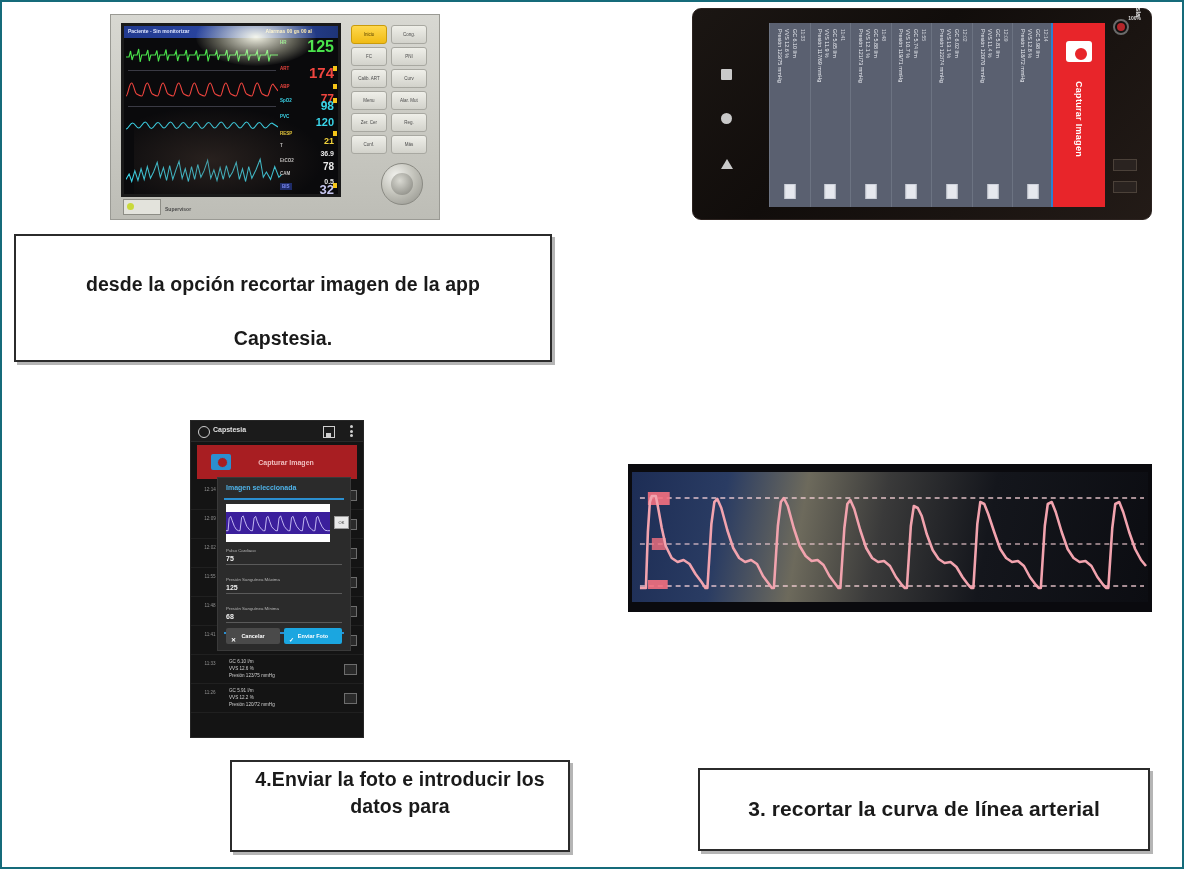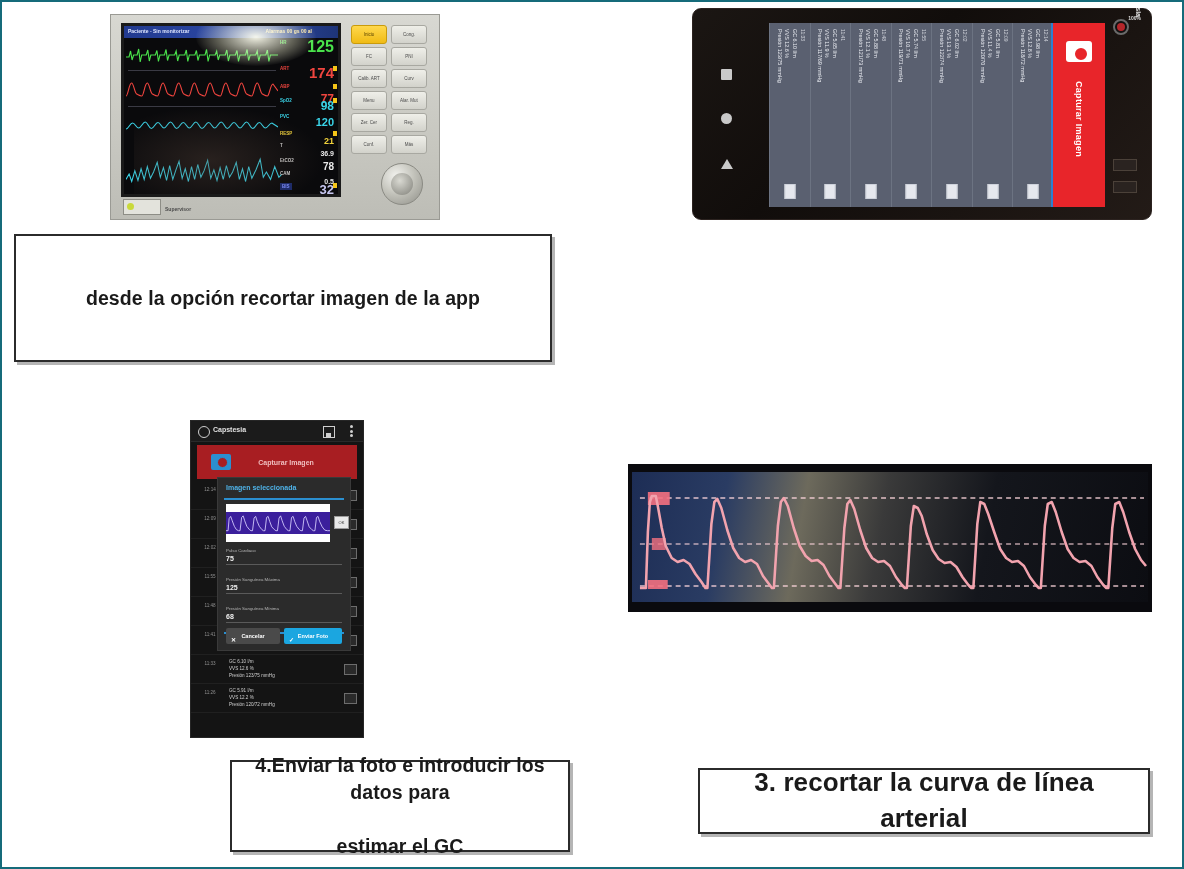--- a/index.html
+++ b/index.html
@@ -320,20 +320,21 @@
           <i></i>
         </div>
       <div class="mon-brand">Supervisor</div>
     </div>
   </div>
 
   <div class="caption" id="cap1" style="left:12px;top:232px;width:538px;height:128px;font-size:19.5px;">
     <span>
       <br>
       <span>desde la opción recortar imagen de la app</span><br>
+      <span>Capstesia.</span>
     </span>
   </div>
 
   <div class="photo" id="phone-landscape">
     <div class="pl-body">
 
       <div class="pl-navcol">
         <div class="navbtn sq" style="top:60px;"></div>
         <div class="navbtn ci" style="top:104px;"></div>
         <div class="navbtn tri" style="top:150px;"></div>
@@ -430,21 +431,21 @@
                    L210 116 L214 56 L217 32 L220 28 L224 37 L230 58 L236 76 L242 86 L248 90 L254 89 L260 94 L266 105 L272 113 L275 116
                    L277 116 L281 54 L284 34 L288 36 L292 44 L297 62 L303 78 L309 87 L315 91 L321 90 L327 95 L333 105 L339 113 L342 116
                    L344 116 L348 52 L351 30 L355 32 L359 42 L365 60 L371 77 L377 86 L383 90 L389 89 L395 94 L401 105 L407 113 L410 116
                    L412 116 L416 54 L419 32 L423 30 L427 40 L433 60 L439 77 L445 86 L451 90 L457 89 L463 94 L469 105 L475 113 L478 116
                    L480 116 L484 56 L487 32 L491 30 L495 40 L501 60 L507 77 L513 88 L518 94" fill="none" stroke="#f2a3ae" stroke-width="2.6" stroke-linejoin="round"></path>
         </svg>
       </div>
     </div>
   </div>
 
-  <div class="caption" id="cap3" style="left:696px;top:766px;width:452px;height:66px;font-size:26px;">
+  <div class="caption" id="cap3" style="left:696px;top:766px;width:452px;height:83px;font-size:21px;">
     <span>3. recortar la curva de línea arterial</span>
   </div>
 
   <div class="photo" id="phone-portrait">
     <div class="pp-body">
 
       <div class="pp-top">
         <div class="logo"></div>
         <div class="ttl">Capstesia</div>
         <div class="save"></div>
@@ -575,17 +576,16 @@
             <span>Enviar Foto</span>
           </div>
         </div>
       </div>
     </div>
   </div>
 
   <div class="caption" id="cap4" style="left:228px;top:758px;width:340px;height:92px;font-size:19.5px;">
     <span>
       <span>4.Enviar la foto e introducir los datos para</span><br>
-      <span>estimar el GC</span>
     </span>
   </div>
 
 </div>
 
 </body></html>

